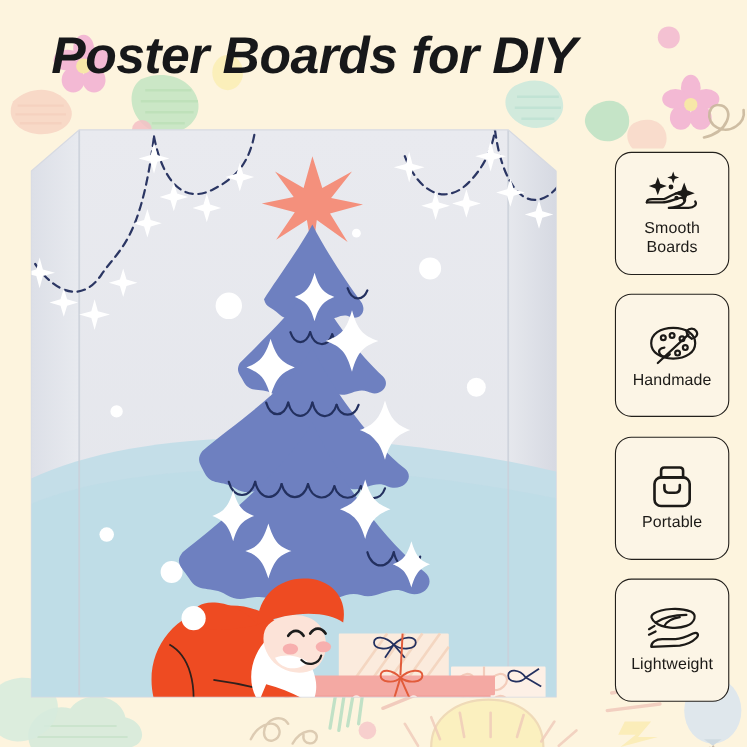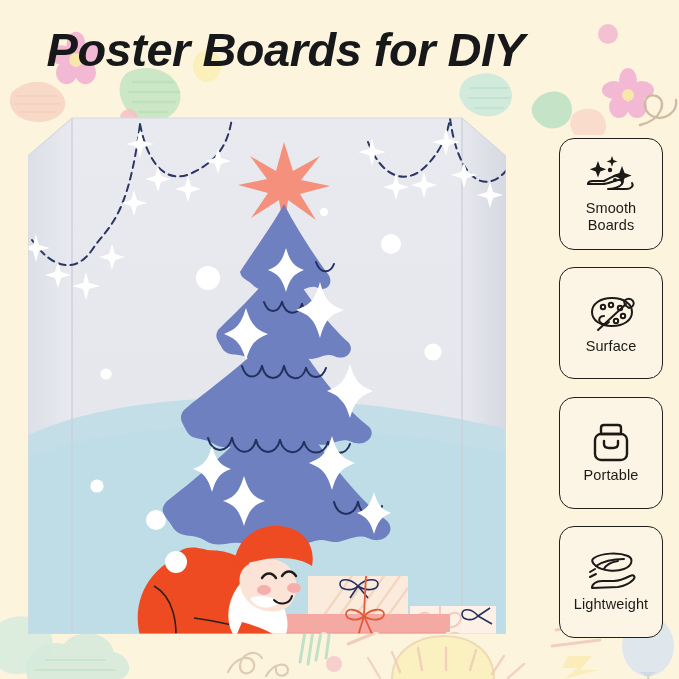--- a/index.html
+++ b/index.html
@@ -530,21 +530,21 @@
           <path d="M22 24 C18 24, 16 27, 18 30 C20 33, 25 33, 27 30"></path>
           <circle cx="21" cy="15" r="2.2"></circle>
           <circle cx="29" cy="13" r="2.2"></circle>
           <circle cx="38" cy="16" r="2.2"></circle>
           <circle cx="41" cy="24" r="2.2"></circle>
           <circle cx="34" cy="29" r="2.2"></circle>
           <path d="M16 38 L44 12"></path>
           <path d="M42 9 C45 6, 49 6, 51 9 C53 12, 51 15, 47 16 L43 13 Z"></path>
         </g>
       </svg>
-      <div class="lbl">Surface</div>
+      <div class="lbl">Handmade</div>
     </div>
 
     <div class="card">
       <svg class="ic" viewBox="0 0 58 44">
         <g fill="none" stroke="#1C1A17" stroke-width="2.4" stroke-linecap="round" stroke-linejoin="round">
           <rect x="13" y="13" width="32" height="26" rx="6"></rect>
           <path d="M22 4 L36 4 C38 4, 39 5, 39 7 L39 13 L19 13 L19 7 C19 5, 20 4, 22 4 Z"></path>
           <path d="M22 20 L22 23 C22 26, 24 27, 27 27 L31 27 C34 27, 36 26, 36 23 L36 20"></path>
         </g>
       </svg>

